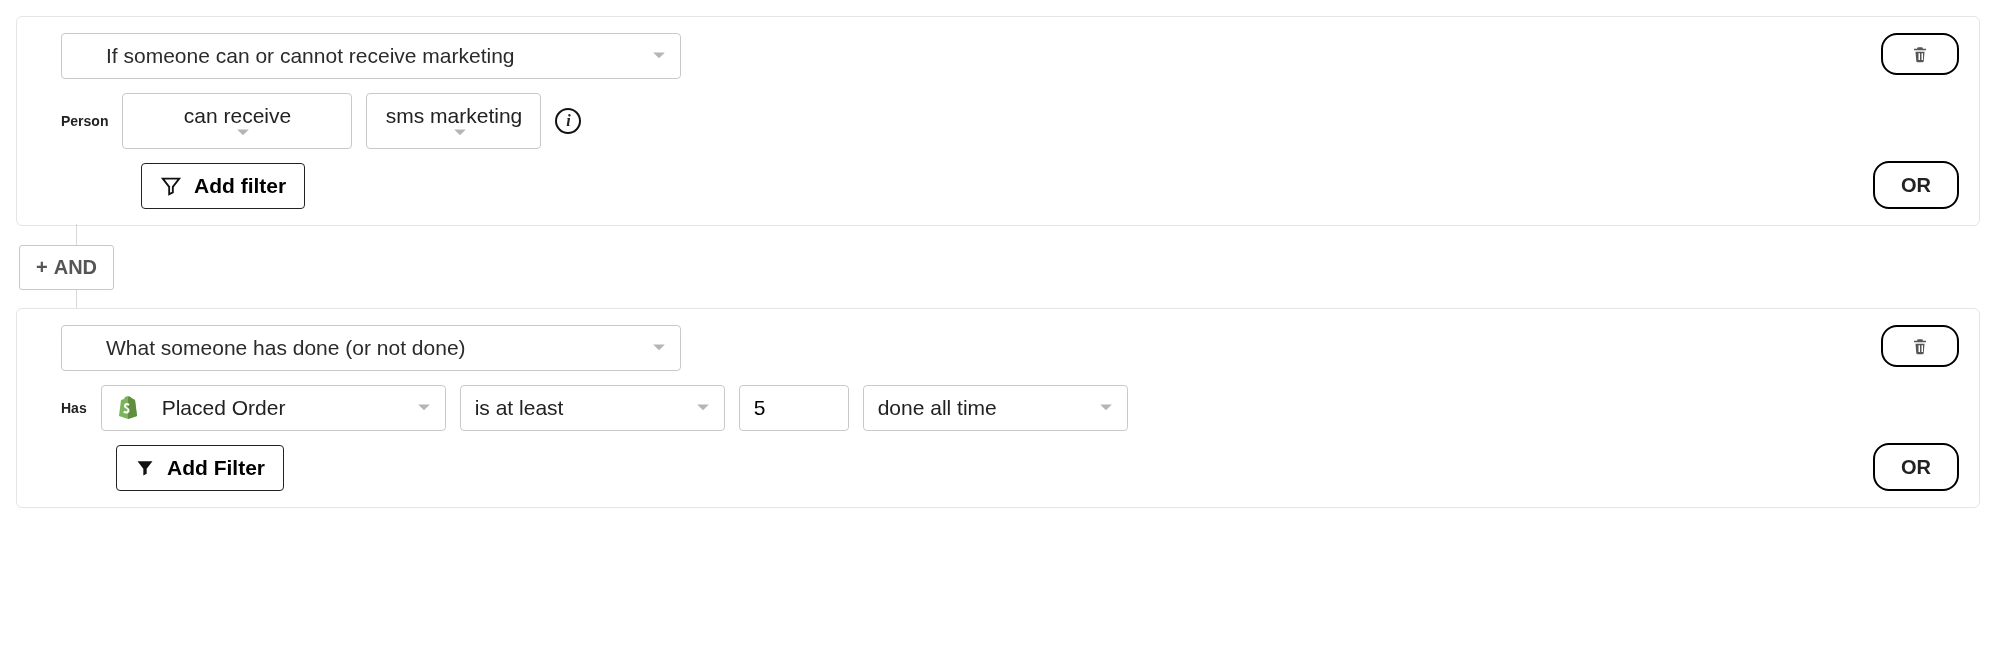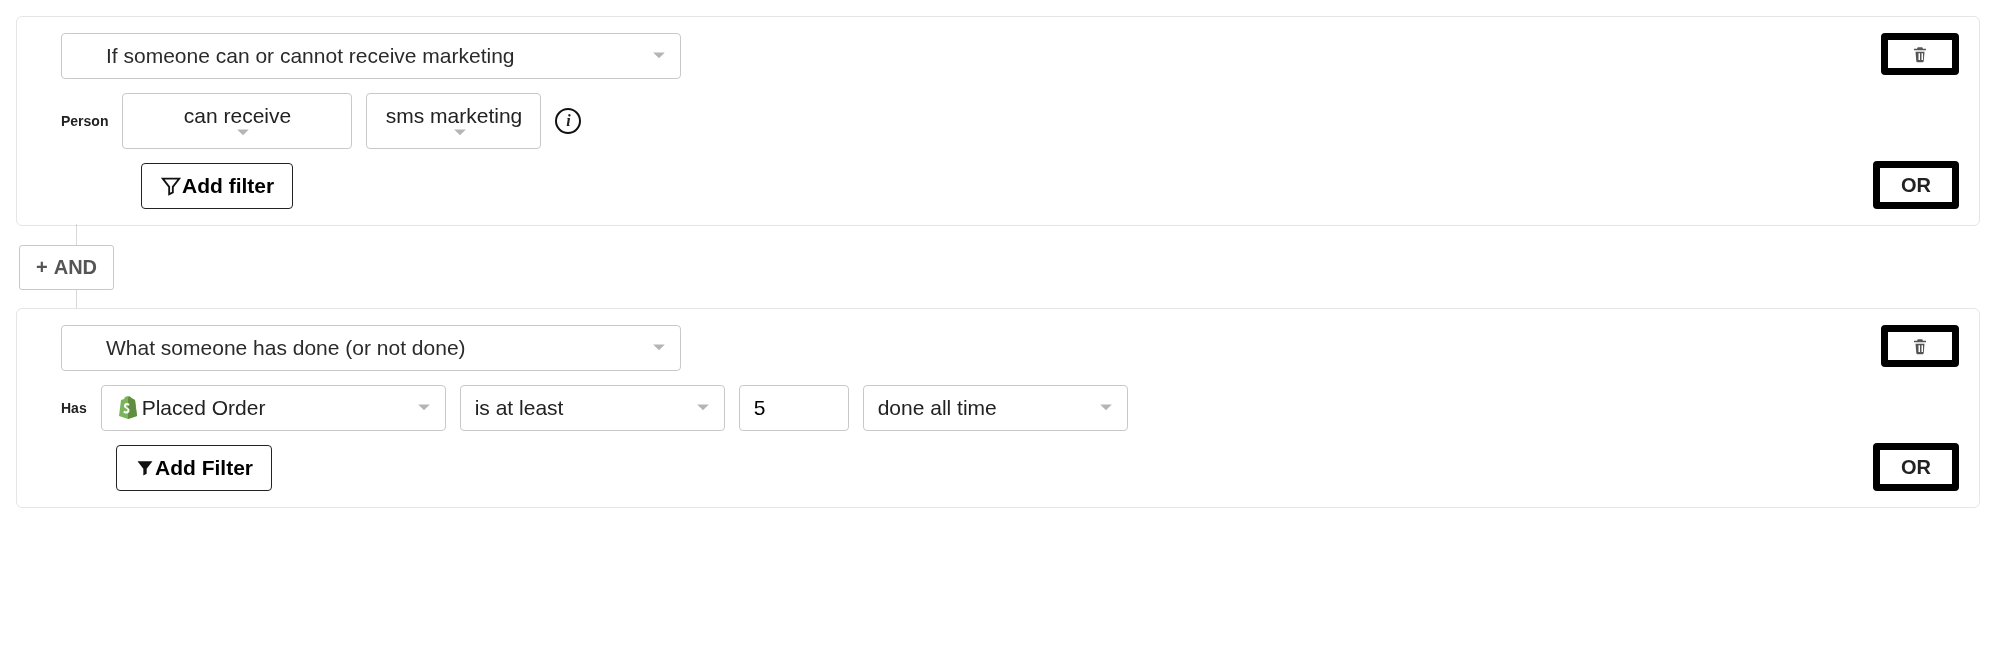--- a/index.html
+++ b/index.html
@@ -80,52 +80,52 @@
       border-radius: 4px;
       background: #fff;
       padding: 10px 14px;
       font-size: 21px;
       min-height: 46px;
       width: 110px;
     }
     .trash-button, .or-button {
       position: absolute;
       right: 20px;
-      border: 7px solid #000000;
-      background: #fff;
-      border-radius: 4px;
+      border: 2px solid #000000;
+      background: #fff;
+      border-radius: 16px;
       cursor: pointer;
       display: inline-flex;
       align-items: center;
       justify-content: center;
     }
     .trash-button { top: 16px; width: 78px; height: 42px; }
     .or-button {
       bottom: 16px;
       width: 86px;
       height: 48px;
       font-size: 20px;
       font-weight: 700;
       color: #222;
     }
     .add-filter-button {
       display: inline-flex;
       align-items: center;
-      gap: 0;
+      gap: 12px;
       border: 1px solid #222;
       background: #fff;
       border-radius: 4px;
       padding: 10px 18px;
       font-size: 21px;
       font-weight: 700;
       cursor: pointer;
     }
     .indent { margin-left: 80px; }
     .indent-sm { margin-left: 55px; }
-    .with-icon { display: inline-flex; align-items: center; gap: 2px; text-align: center; }
+    .with-icon { display: inline-flex; align-items: center; gap: 22px; text-align: center; }
     .shopify-icon {
       width: 24px; height: 24px;
       display: inline-block;
     }
     .info-icon {
       width: 26px; height: 26px;
       border: 2.5px solid #111;
       border-radius: 50%;
       display: inline-flex;
       align-items: center;

